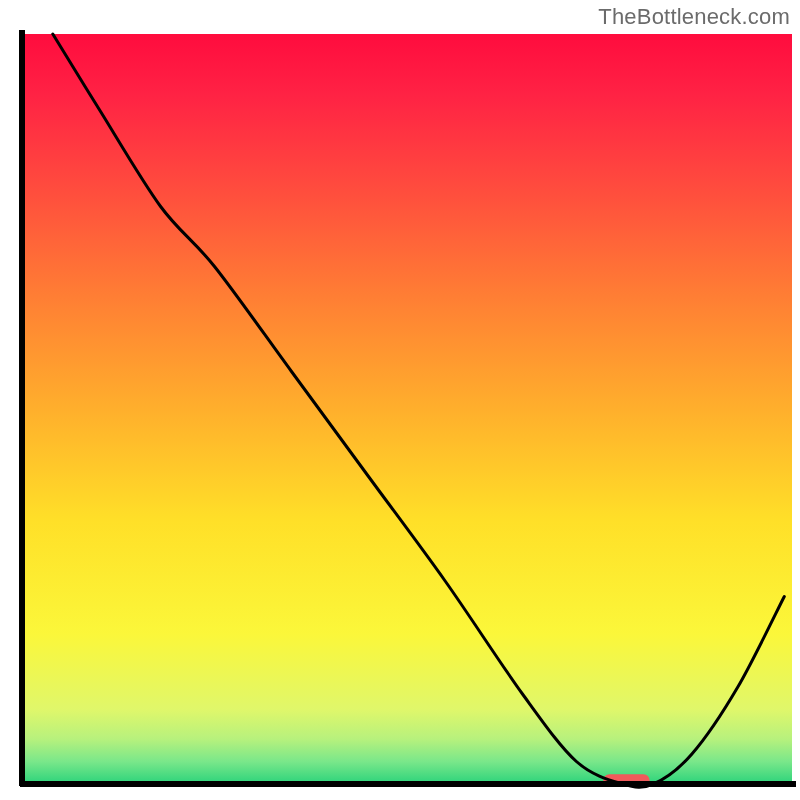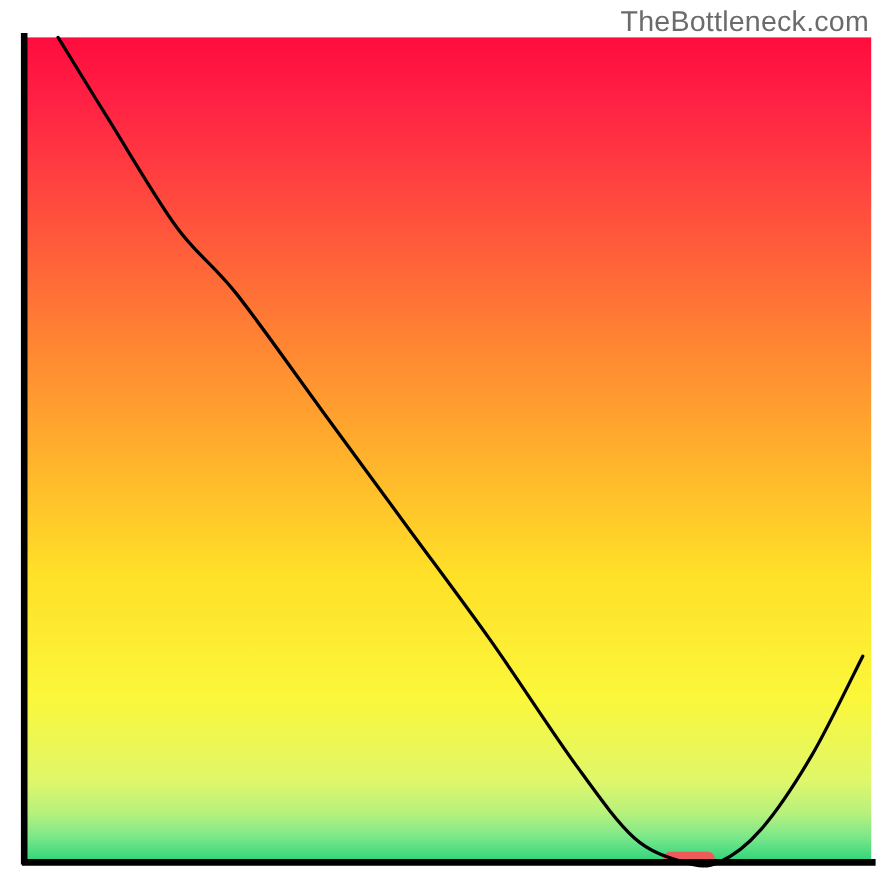--- a/index.html
+++ b/index.html
@@ -13,21 +13,21 @@
   }
   .container {
     position: relative;
     width: 800px;
     height: 800px;
   }
   .watermark {
     position: absolute;
     top: 4px;
     right: 10px;
-    font-size: 26px;
+    font-size: 22px;
     color: #6b6b6b;
     font-weight: 500;
     letter-spacing: 0.2px;
   }
   svg {
     position: absolute;
     left: 0;
     top: 0;
   }
 </style>

